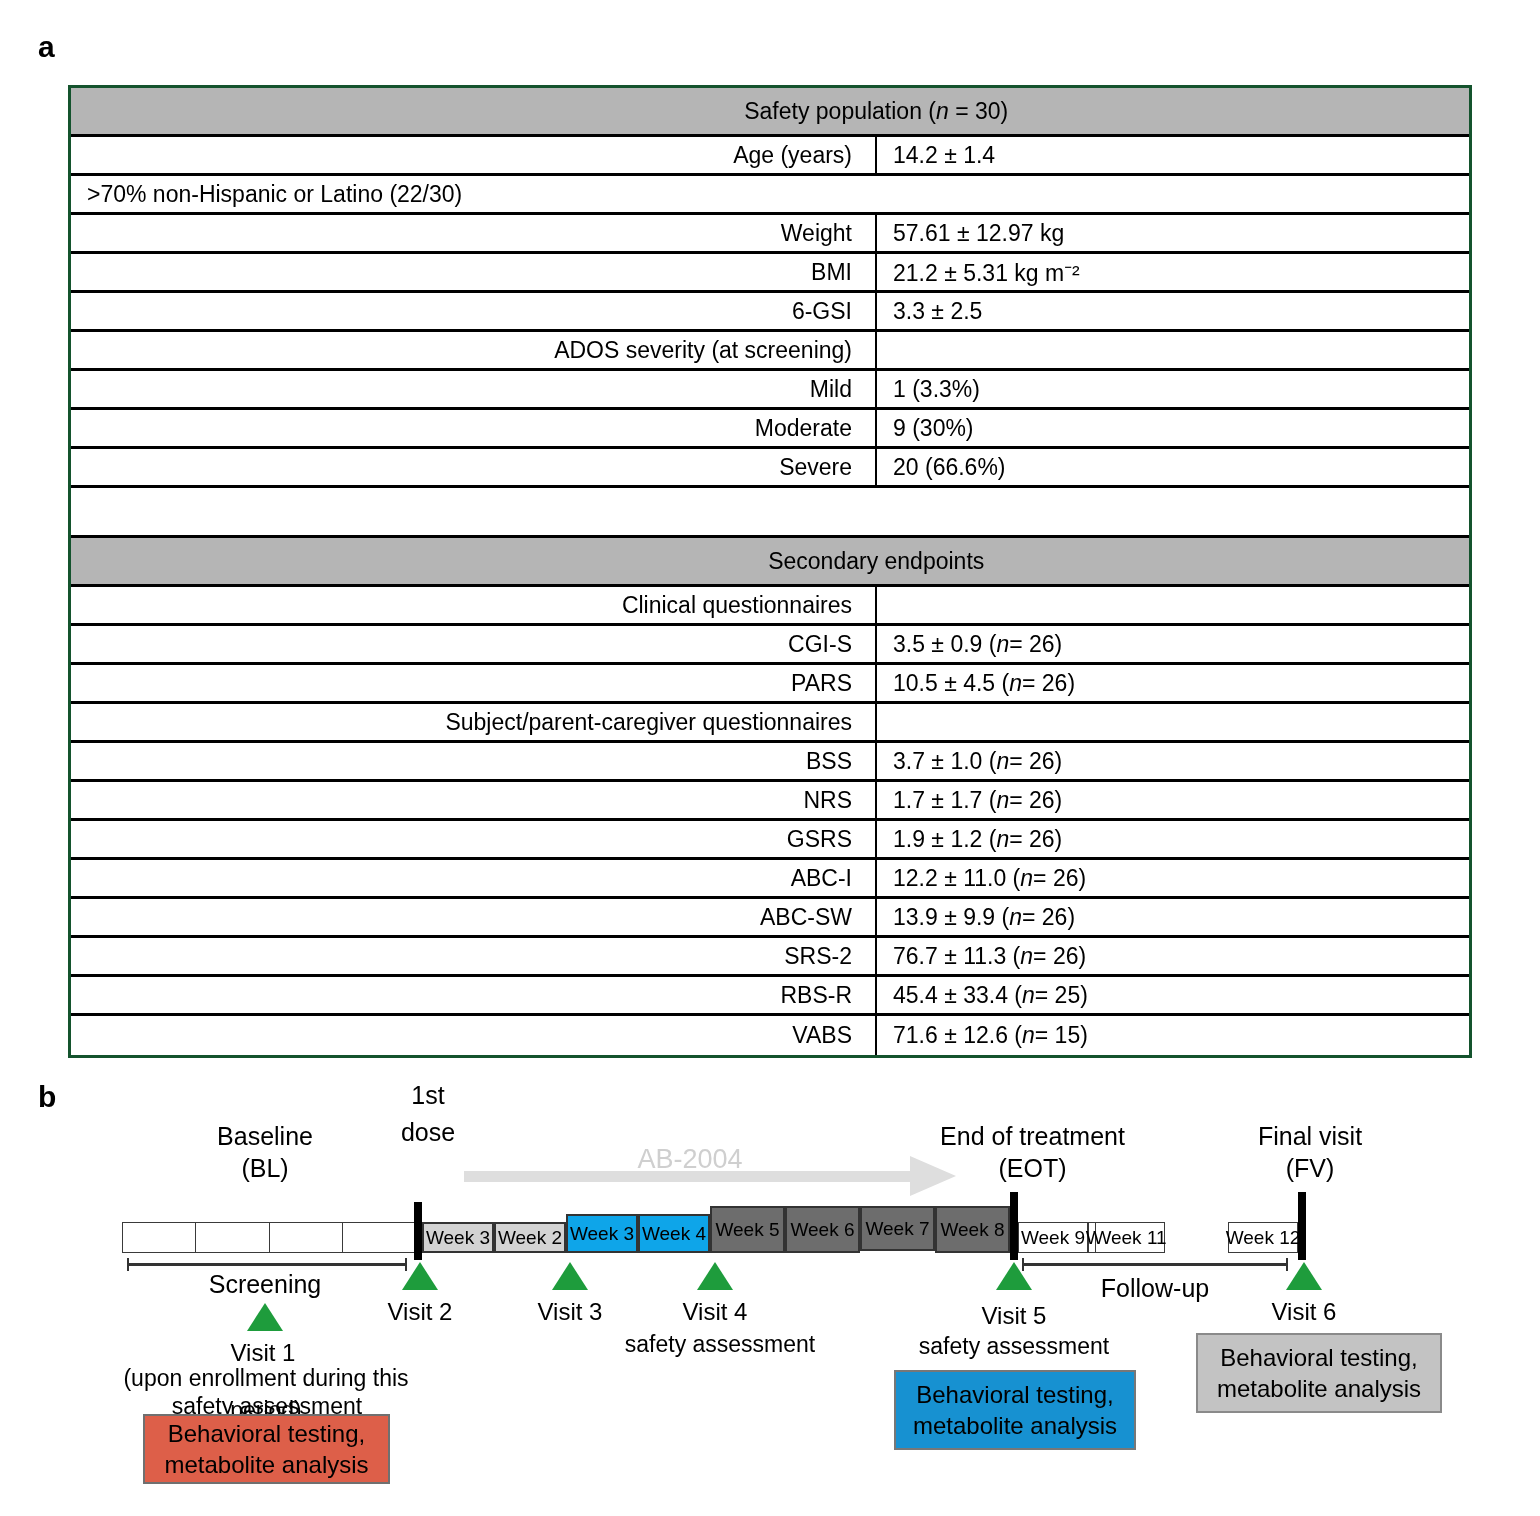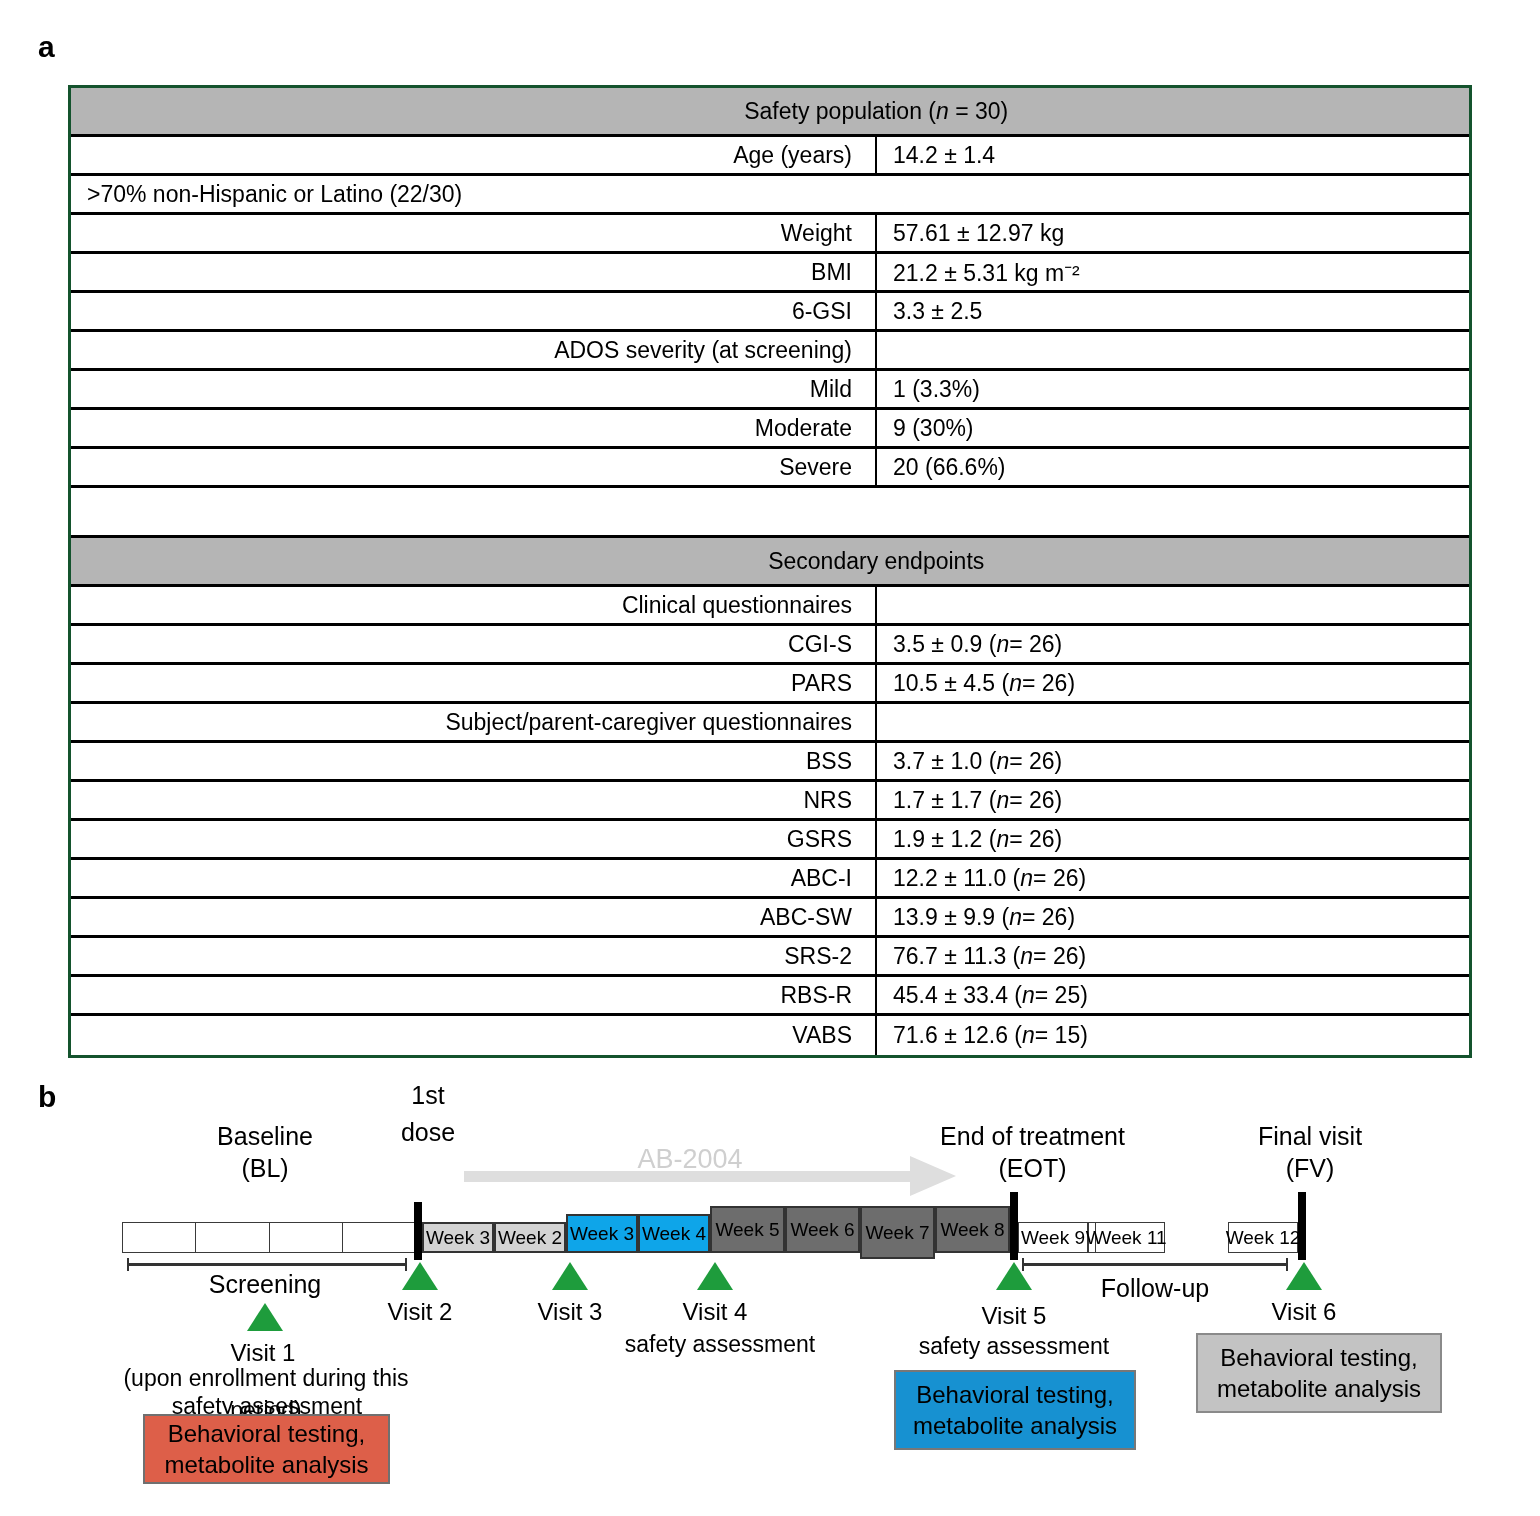--- a/index.html
+++ b/index.html
@@ -177,21 +177,21 @@
   </div>
 
   <div class="bar" style="left:414px;top:1202px;height:58px;"></div>
 
   <div class="wk light" style="left:422px;top:1222px;width:72px;height:31px;">Week 3</div>
   <div class="wk light" style="left:494px;top:1222px;width:72px;height:31px;">Week 2</div>
   <div class="wk medium" style="left:566px;top:1214px;width:72px;height:39px;">Week 3</div>
   <div class="wk medium" style="left:638px;top:1214px;width:72px;height:39px;">Week 4</div>
   <div class="wk dark" style="left:710px;top:1206px;width:75px;height:47px;">Week 5</div>
   <div class="wk dark" style="left:785px;top:1206px;width:75px;height:47px;">Week 6</div>
-  <div class="wk dark" style="left:860px;top:1206px;width:75px;height:53px;">Week 7</div>
+  <div class="wk dark" style="left:860px;top:1206px;width:75px;height:45px;">Week 7</div>
   <div class="wk dark" style="left:935px;top:1206px;width:75px;height:47px;">Week 8</div>
 
   <div class="bar" style="left:1010px;top:1192px;height:68px;"></div>
 
   <div class="wk white" style="left:1018px;top:1222px;width:70px;height:31px;">Week 9</div>
   <div class="wk white" style="left:1088px;top:1222px;width:70px;height:31px;">Week 10</div>
   <div class="wk white" style="left:1095px;top:1222px;width:70px;height:31px;">Week 11</div>
   <div class="wk white" style="left:1228px;top:1222px;width:70px;height:31px;">Week 12</div>
 
   <div class="bar" style="left:1298px;top:1192px;height:68px;"></div>

